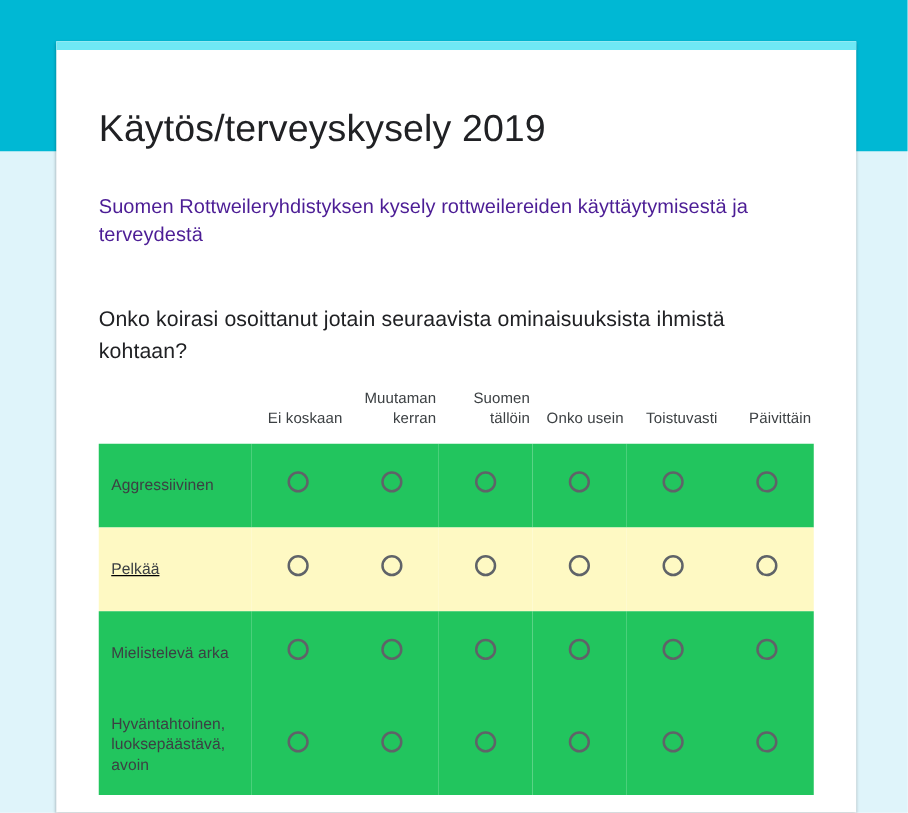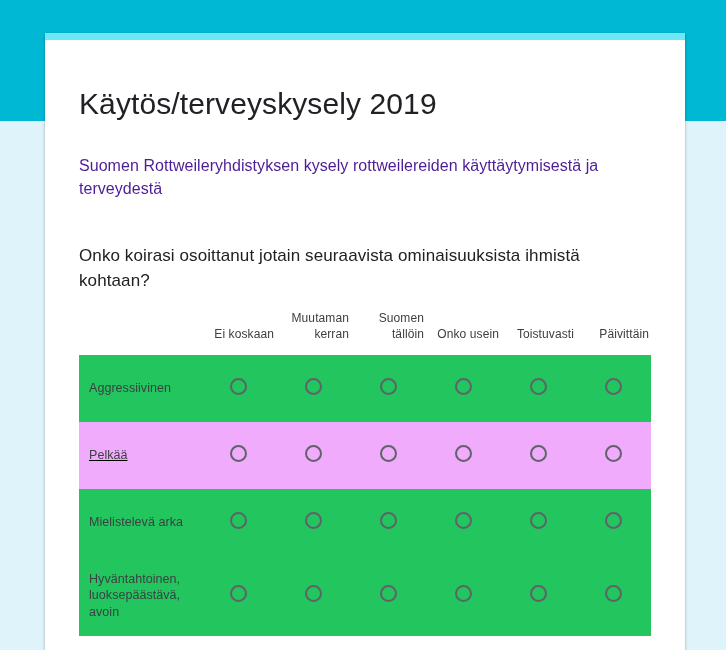--- a/index.html
+++ b/index.html
@@ -104,21 +104,21 @@
     font-size: 12px;
     font-weight: 400;
     color: #3c4043;
     line-height: 1.35;
     padding: 0 2px 12px 2px;
     text-align: right;
     vertical-align: bottom;
     letter-spacing: 0.1px;
   }
 
-  table.grid tbody tr.row-shaded { background: #f0abfc; text-decoration: underline; }
+  table.grid tbody tr.row-shaded { background: #fef9c3; text-decoration: underline; }
   table.grid tbody tr.row-plain  { background: #22c55e; }
 
   table.grid td {
     padding: 0;
     border: 0;
     height: 49px;
     vertical-align: middle;
   }
   table.grid td.row-label {
     font-size: 12.5px;

